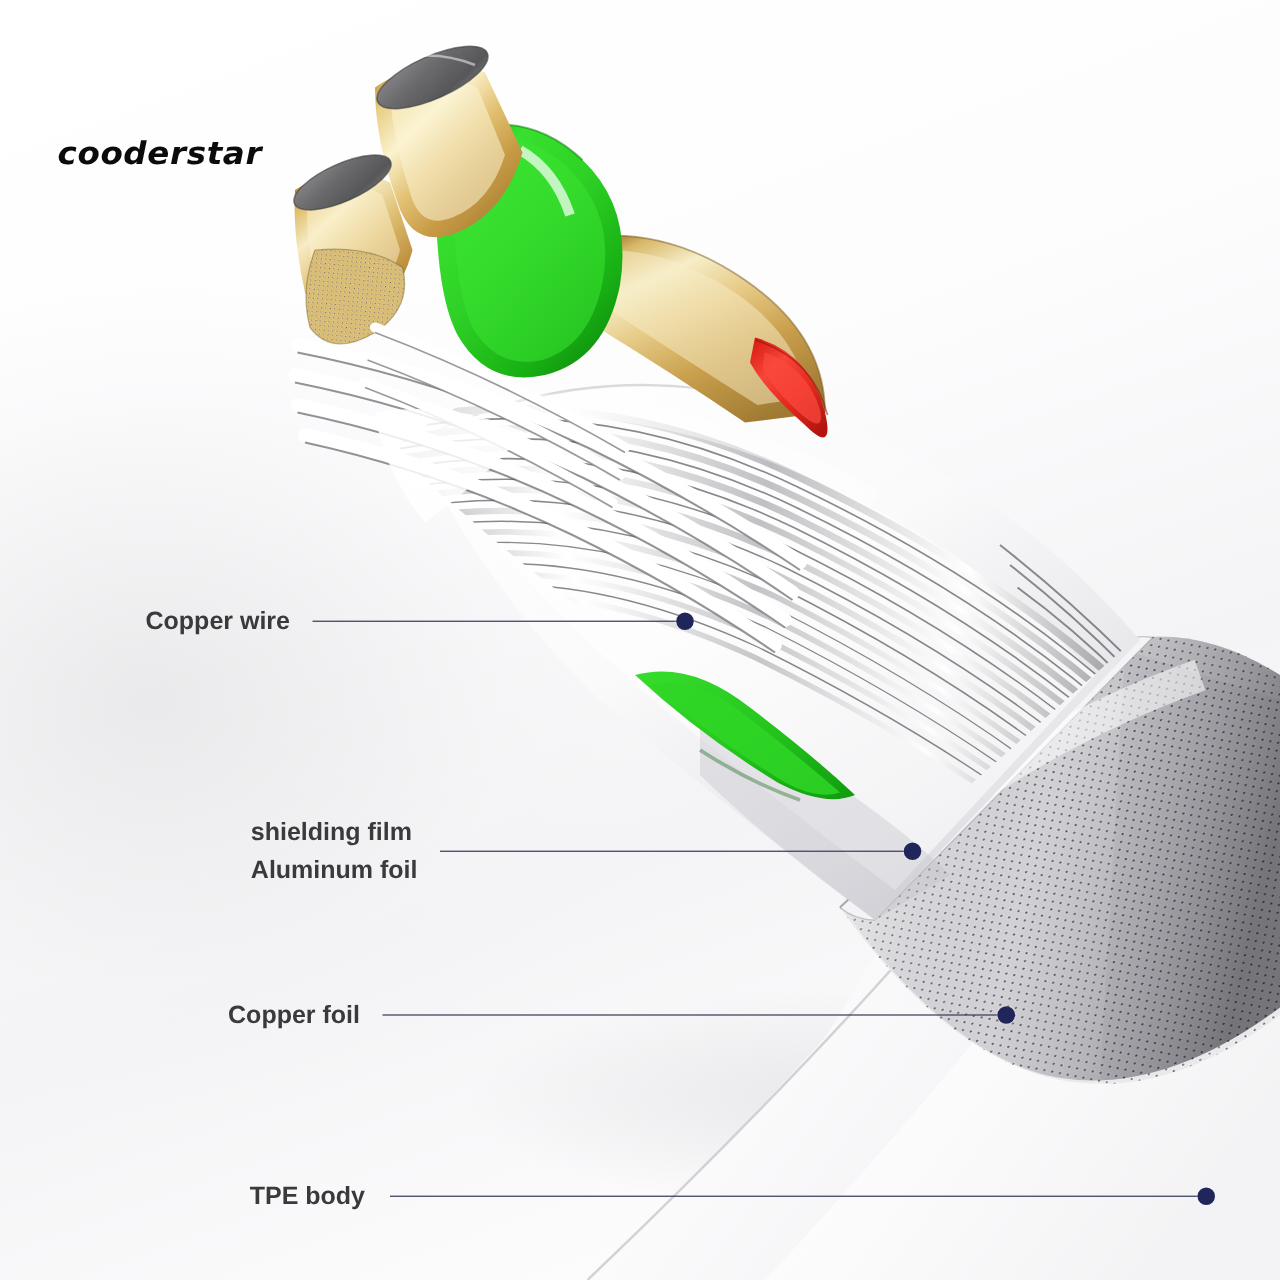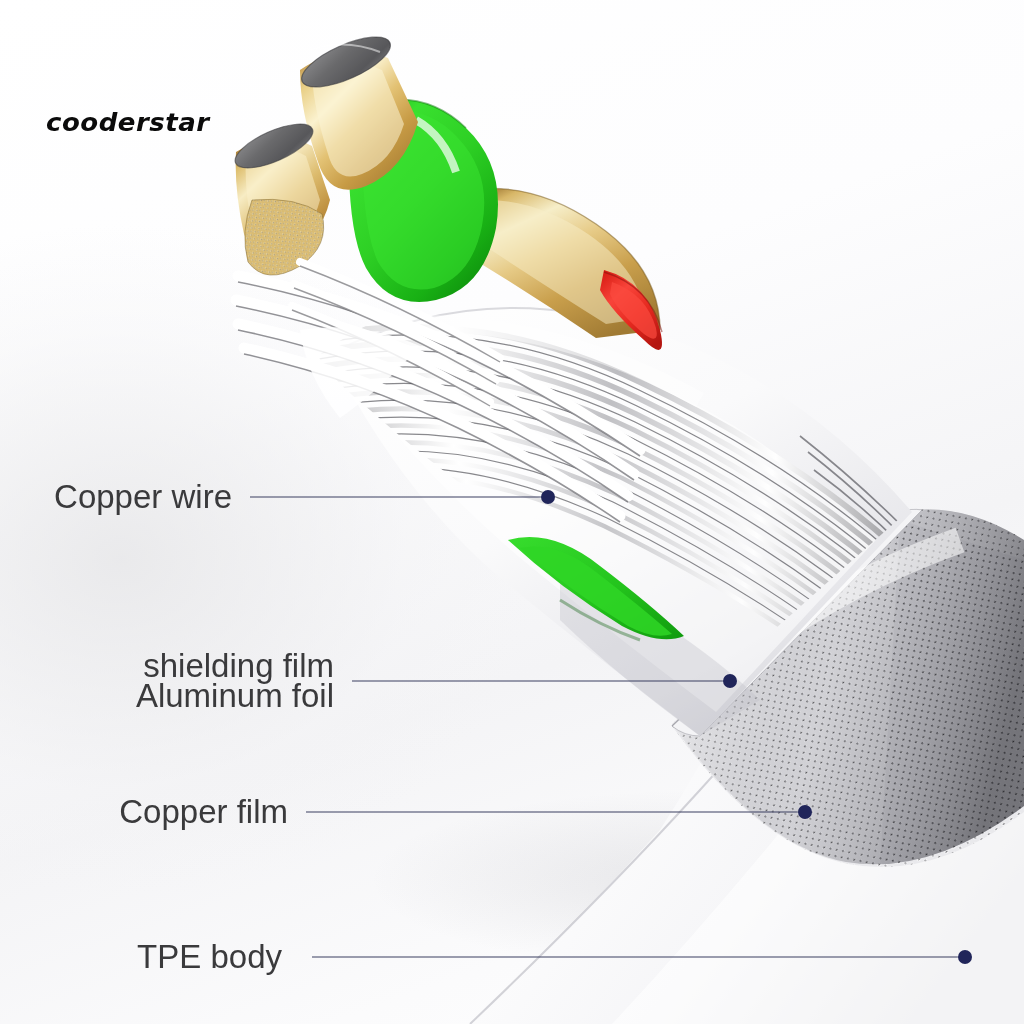--- a/index.html
+++ b/index.html
@@ -27,25 +27,26 @@
   }
 
   
   #art{position:absolute;left:0;top:0;width:1024px;height:1024px;}
 
   
   .callout{position:absolute;}
   .callout .ctext{
     position:absolute;
     color:#3a3a3c;
-    font-size:33px;
+    font-size:20px;
     line-height:30px;
-    text-align:right;
+    text-align:left;
     white-space:nowrap;
     transform:translate(-100%,-50%);
+    font-weight:bold;
   }
   .callout .cline{
     position:absolute;height:0;
     border-top:1.6px solid #3b3f60;
     transform:translateY(-50%);
   }
   .callout .cdot{
     position:absolute;width:14px;height:14px;border-radius:50%;
     background:#20255a;
     transform:translate(-50%,-50%);
@@ -355,24 +356,24 @@
   <div class="callout">
     <div class="ctext" style="left:334px;top:681px;">
       <div>shielding film</div>
       <div>Aluminum foil</div>
     </div>
     <div class="cline" style="left:352px;top:681px;width:375px;"></div>
     <div class="cdot" style="left:730px;top:681px;"></div>
   </div>
 
   <div class="callout">
-    <div class="ctext" style="left:288px;top:812px;">Copper film</div>
+    <div class="ctext" style="left:288px;top:812px;">Copper foil</div>
     <div class="cline" style="left:306px;top:812px;width:496px;"></div>
     <div class="cdot" style="left:805px;top:812px;"></div>
   </div>
 
   <div class="callout">
-    <div class="ctext" style="left:282px;top:957px;">TPE body</div>
+    <div class="ctext" style="left:292px;top:957px;">TPE body</div>
     <div class="cline" style="left:312px;top:957px;width:650px;"></div>
     <div class="cdot" style="left:965px;top:957px;"></div>
   </div>
 
 </div>
 
 </body></html>

